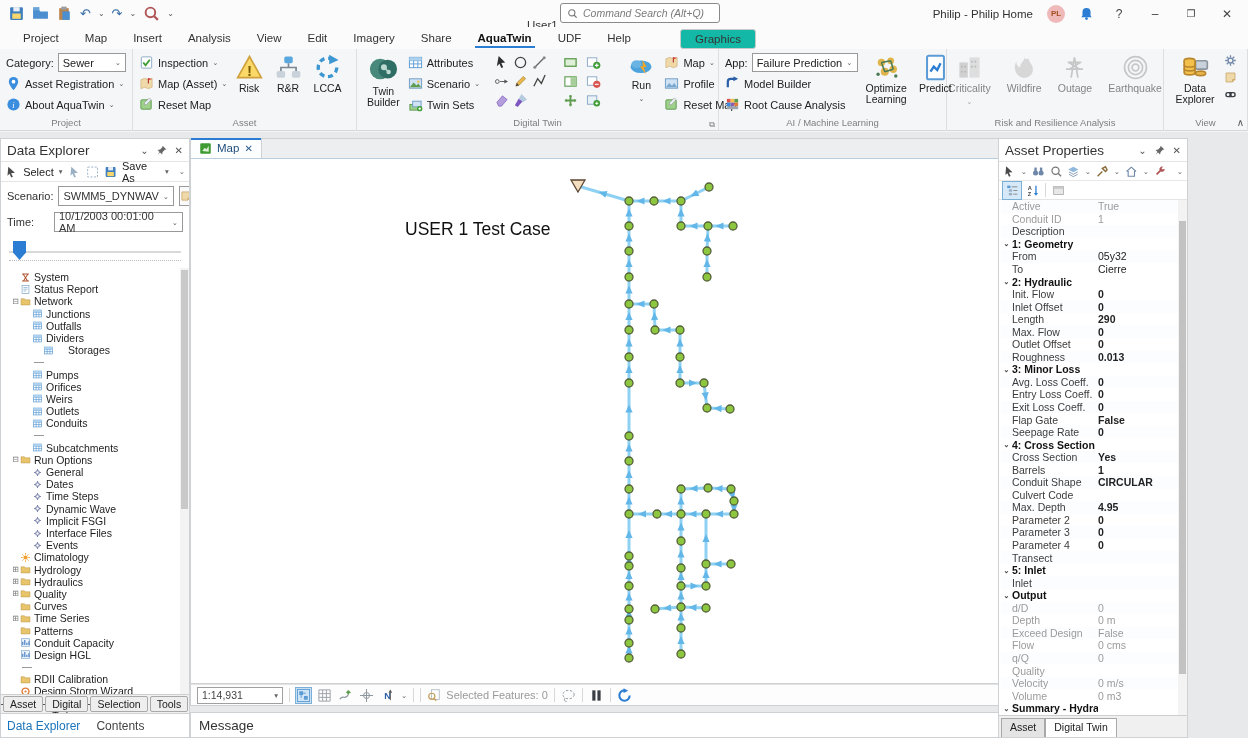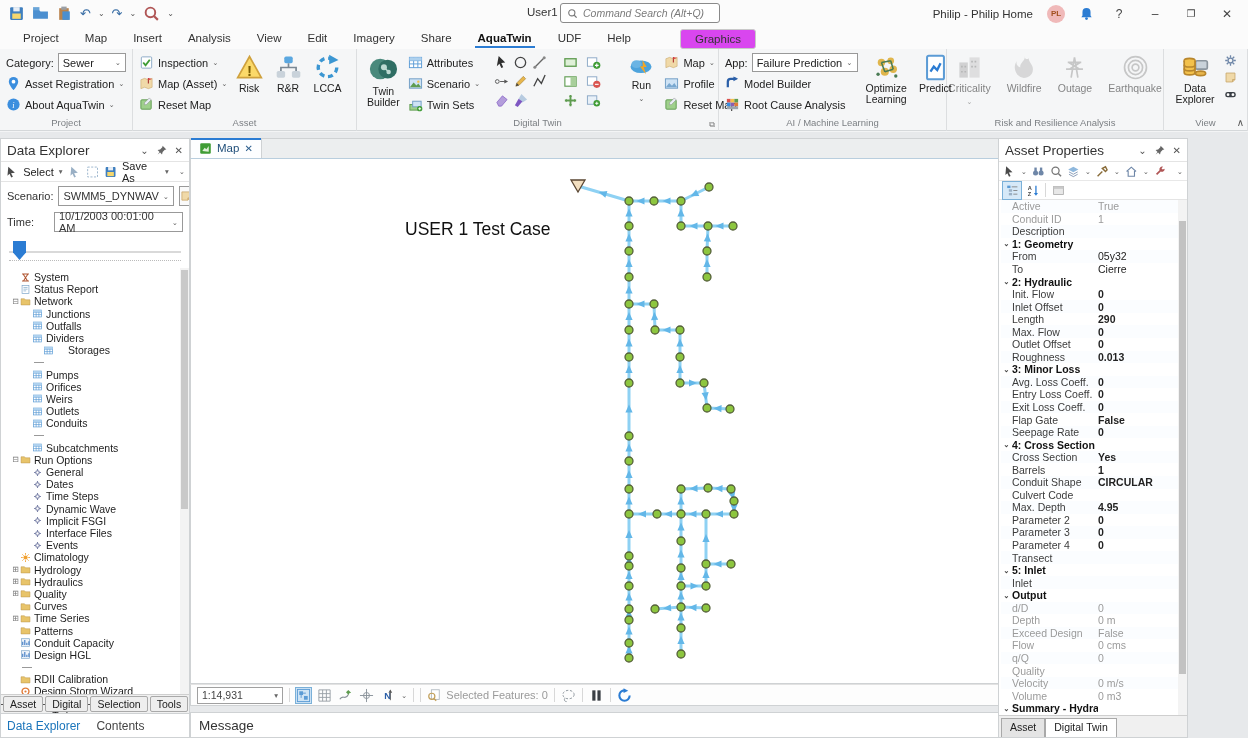--- a/index.html
+++ b/index.html
@@ -4,33 +4,33 @@
 <style>
   * { margin:0; padding:0; box-sizing:border-box; }
   html,body { width:1248px; height:738px; overflow:hidden; font-family:"Liberation Sans",sans-serif; background:#f3f4f5; color:#262626; }
   
   #titlebar { position:absolute; left:0; top:0; width:1248px; height:27px; background:#fbfbfb; display:flex; align-items:center; }
   .qat { display:flex; align-items:center; gap:7px; padding-left:8px; }
   .qat .ic { width:17px; height:17px; display:inline-flex; align-items:center; justify-content:center; }
   .glyph { color:#3a6ea5; font-size:13px; }
   .chev { color:#555; font-size:8px; }
   #search-wrap { position:absolute; left:560px; top:3px; display:flex; align-items:center; gap:10px; }
-  #user1 { font-size:11.5px; color:#333; position:absolute; left:527px; top:6px; }
+  #user1 { font-size:11.5px; color:#333; position:absolute; left:527px; top:19px; }
   #cmdsearch { width:160px; height:20px; border:1px solid #8a8a8a; border-radius:3px; background:#fff; display:flex; align-items:center; padding:0 6px; gap:5px; }
   #cmdsearch .ph { font-size:10.5px; font-style:italic; color:#7b7b7b; white-space:nowrap; }
   #tb-right { position:absolute; right:0; top:0; height:27px; display:flex; align-items:center; gap:14px; padding-right:10px; }
   #account-name { font-size:11.5px; color:#333; }
   #avatar { width:18px; height:18px; border-radius:50%; background:#f0b9b9; color:#a2501f; font-size:8px; font-weight:bold; display:flex; align-items:center; justify-content:center; }
   .winbtn { font-size:12px; color:#444; width:22px; text-align:center; }
   
   #tabrow { position:absolute; left:0; top:27px; width:1248px; height:22px; background:#fbfbfb; display:flex; align-items:flex-end; gap:0; padding-left:10px; }
   .rtab { font-size:11.5px; color:#333; padding:3px 13px 5px 13px; position:relative; white-space:nowrap; }
   .rtab.active { color:#111; font-weight:bold; }
   .rtab.active::after { content:""; position:absolute; left:10px; right:10px; bottom:1px; height:2px; background:#2b7cd3; }
-  .rtab.ctx { background:#d946ef; border:1px solid #c9c9c9; border-radius:3px; margin-left:36px; padding:3px 14px; }
+  .rtab.ctx { background:#14b8a6; border:1px solid #c9c9c9; border-radius:3px; margin-left:36px; padding:3px 14px; }
   
   #ribbon { position:absolute; left:0; top:49px; width:1248px; height:82px; background:#f5f6f7; border-bottom:1px solid #d5d8da; display:flex; }
   .rgroup { position:relative; height:82px; border-right:1px solid #dcdee0; display:flex; flex-direction:column; }
   .rg-body { flex:1; display:flex; align-items:flex-start; padding:4px 6px 0 6px; gap:4px; }
   .rg-cap { height:14px; font-size:9.5px; color:#7b7f83; text-align:center; line-height:12px; }
   .stack { display:flex; flex-direction:column; gap:2px; }
   .sitem { display:flex; align-items:center; gap:4px; height:19px; font-size:11px; color:#222; white-space:nowrap; }
   .sitem .ic { width:15px; height:15px; flex:0 0 15px; }
   .dd { font-size:7.5px; color:#666; }
   .combo { height:19px; border:1px solid #999; background:#fff; display:flex; align-items:center; justify-content:space-between; font-size:11px; padding:0 4px; gap:4px; }

